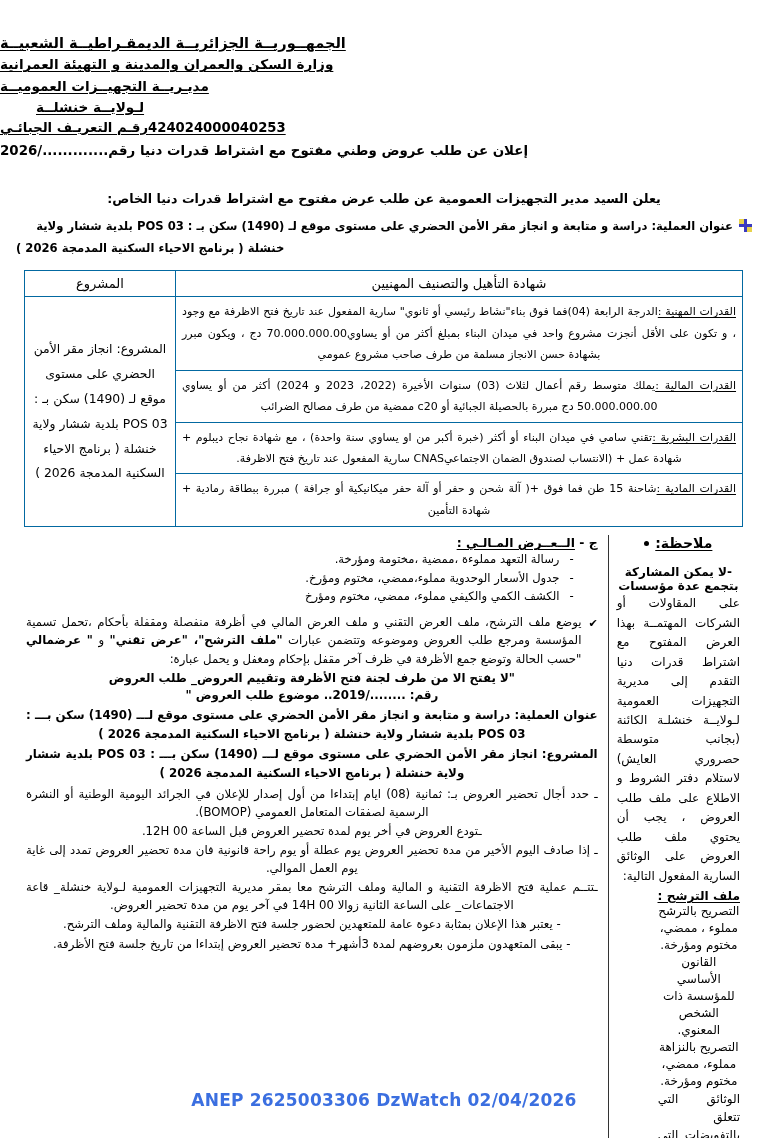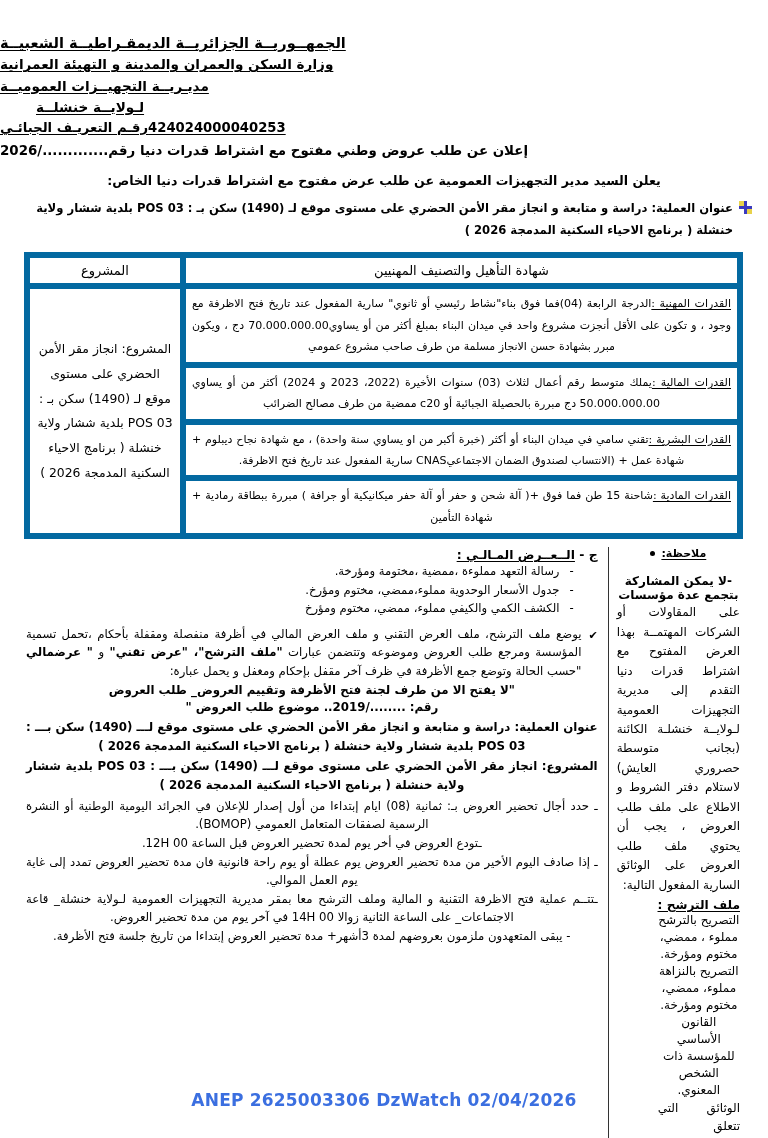--- a/index.html
+++ b/index.html
@@ -51,21 +51,21 @@
     font-size: 13.2px;
   }
   .header .h-annonce {
     font-size: 13.4px;
     margin-top: 3px;
   }
 
   
   .intro {
     direction: rtl;
-    margin-top: 10px;
+    margin-top: 28px;
     padding: 0 16px;
   }
   .intro .lead {
     text-align: center;
     font-size: 12.6px;
     font-weight: bold;
     line-height: 1.5;
   }
   .op-row {
     display: flex;
@@ -90,36 +90,36 @@
   .op-bullet i:nth-child(4){left:8px;top:8px;width:5px;height:5px;background:#e8d24a;}
   .op-text {
     flex: 1 1 auto;
     font-size: 11.6px;
     line-height: 1.75;
     font-weight: bold;
     text-align: justify;
   }
   .op-text .l2 {
     display: block;
-    text-align: right;
+    text-align: left;
     margin-top: 2px;
   }
 
   
   .tbl-wrap {
     margin: 12px 25px 0 24px;
   }
   table.main {
     width: 100%;
     border-collapse: collapse;
     table-layout: fixed;
     direction: rtl;
   }
   table.main th, table.main td {
-    border: 6px solid #0369a1;
+    border: 1px solid #0369a1;
     vertical-align: middle;
     padding: 4px 6px;
   }
   table.main th {
     text-align: center;
     font-size: 13px;
     font-weight: normal;
     padding: 5px 4px;
   }
   .col-project { width: 142px; }
@@ -160,21 +160,21 @@
     box-sizing: border-box;
     padding: 0 10px 0 2px;
   }
 
   .note-head {
     display: flex;
     align-items: center;
     justify-content: center;
     gap: 6px;
     font-weight: bold;
-    font-size: 11px;
+    font-size: 14px;
   }
   .note-head .dot {
     width: 5px; height: 5px; border-radius: 50%;
     background: #000; display: inline-block;
   }
   .note-head .t { text-decoration: underline; text-underline-offset: 2px; }
 
   .note-sub {
     text-align: center;
     font-weight: bold;
@@ -369,22 +369,22 @@
       <div class="note-head">
         <span class="t">ملاحظة:</span>
         <span class="dot"></span>
       </div>
       <div class="note-sub">-لا يمكن المشاركة بتجمع عدة مؤسسات</div>
       <div class="para">على المقاولات أو  الشركات المهتمــة  بهذا العرض المفتوح مع اشتراط قدرات دنيا التقدم إلى  مديرية التجهيزات العمومية لـولايــة  خنشلـة الكائنة (بجانب متوسطة حصروري  العايش) لاستلام دفتر الشروط و الاطلاع على ملف طلب العروض ، يجب أن يحتوي ملف طلب العروض على الوثائق السارية المفعول التالية:</div>
 
       <div class="sec-title">ملف الترشح :</div>
       <div>
         <div class="list-line">التصريح بالترشح مملوء ، ممضي، مختوم ومؤرخة.</div>
+        <div class="list-line">القانون الأساسي للمؤسسة ذات الشخص المعنوي.</div>
         <div class="list-line">التصريح بالنزاهة مملوء، ممضي، مختوم ومؤرخة.</div>
-        <div class="list-line">القانون الأساسي للمؤسسة ذات الشخص المعنوي.</div>
         <div class="list-line jt">الوثائق التي تتعلق بالتفويضات التي تسمح للأشخاص بإلزام المؤسسة.</div>
         <div class="list-line jt">كل وثيقة تسمح بتقييم قدرات المرشحين أو المتعهدين أو عند الاقتضاء المناولين.</div>
         <div class="list-line rt">قدرات مهنية: شهادة التأهيل والتصنيف المهني.</div>
 
       </div>
 
     </div>
 
     <div class="col-left">
       <div class="fin-title">
@@ -417,20 +417,21 @@
       </div>
 
       <div class="op-block">عنوان العملية: دراسة و متابعة و انجاز مقر الأمن الحضري على مستوى موقع لـــ  (1490)  سكن   بـــ : POS 03   بلدية ششار ولاية خنشلة ( برنامج الاحياء السكنية المدمجة 2026 )</div>
       <div class="op-block">المشروع: انجاز مقر الأمن الحضري على مستوى موقع لـــ  (1490) سكن   بـــ : POS 03   بلدية ششار ولاية خنشلة ( برنامج الاحياء السكنية المدمجة 2026 )</div>
 
       <div class="bullets">
         <div class="b-line">ـ حدد أجال تحضير العروض بـ: ثمانية (08) ايام إبتداءا من أول إصدار للإعلان في الجرائد اليومية الوطنية أو النشرة الرسمية لصفقات المتعامل العمومي (BOMOP).</div>
         <div class="b-line">ـتودع العروض في أخر يوم لمدة تحضير العروض قبل الساعة 12H 00.</div>
         <div class="b-line">ـ إذا صادف اليوم الأخير من مدة تحضير العروض يوم عطلة أو يوم راحة قانونية فان مدة تحضير العروض تمدد إلى غاية يوم العمل الموالي.</div>
         <div class="b-line">ـتتــم عملية فتح الاظرفة التقنية و المالية  وملف الترشح معا بمقر مديرية التجهيزات العمومية لـولاية خنشلة_ قاعة الاجتماعات_ على الساعة الثانية زوالا 14H 00 في آخر يوم  من مدة تحضير العروض.</div>
+        <div class="b-line">- يعتبر  هذا الإعلان بمثابة دعوة عامة للمتعهدين  لحضور  جلسة فتح الاظرفة التقنية والمالية وملف الترشح.</div>
         <div class="b-line">- يبقى المتعهدون ملزمون بعروضهم لمدة  3أشهر+ مدة تحضير العروض إبتداءا من تاريخ جلسة فتح الأظرفة.</div>
       </div>
     </div>
   </div>
 
   <div class="footer">ANEP 2625003306 DzWatch 02/04/2026</div>
 
 </div>
 
 </body></html>

